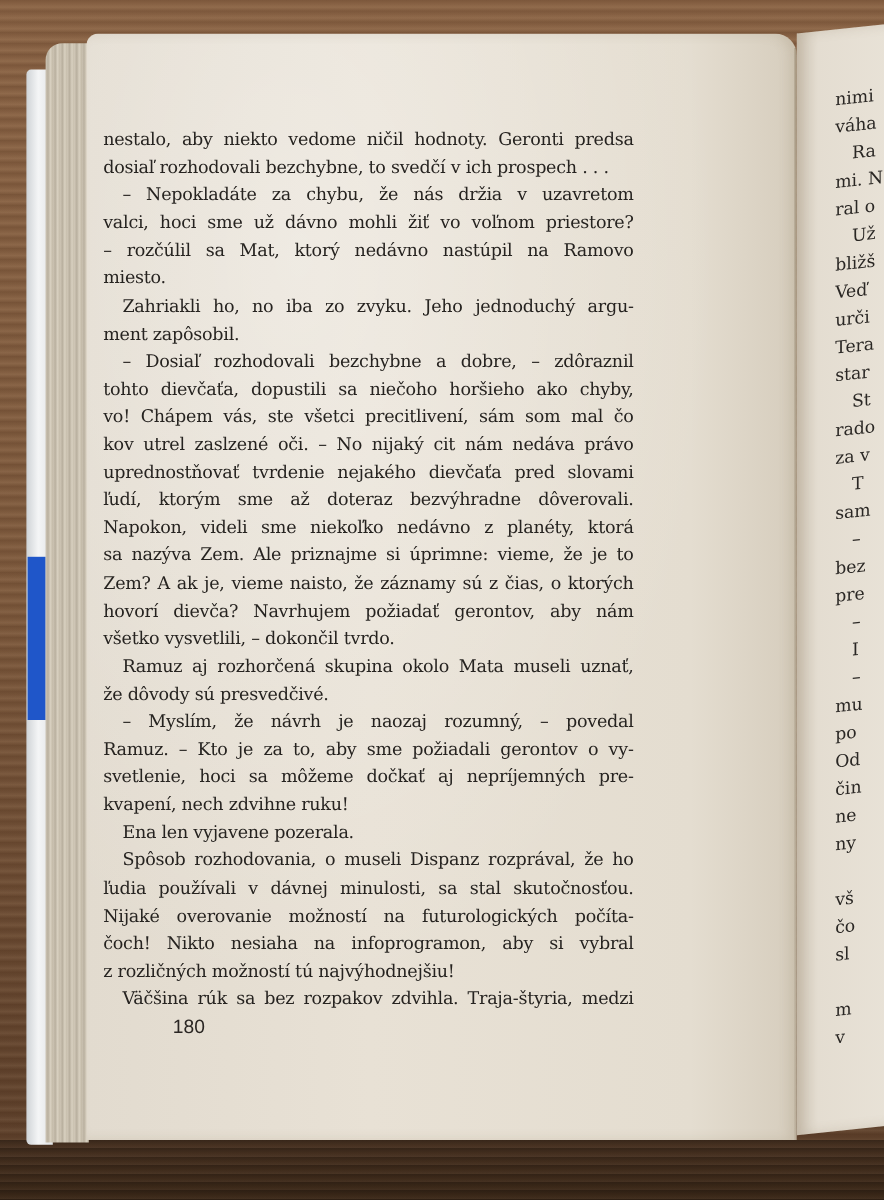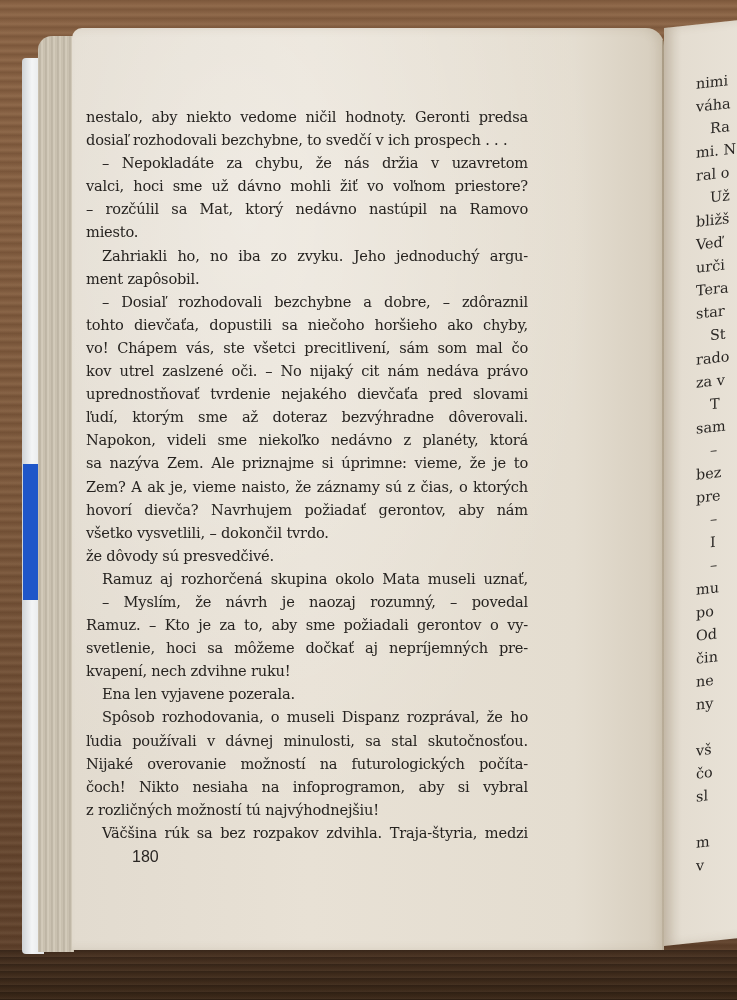--- a/index.html
+++ b/index.html
@@ -45,21 +45,21 @@
       letter-spacing: -0.2px;
       margin-top: 37px;
     }
     .line {
       display: block; white-space: nowrap; text-align: justify;
       text-align-last: justify; height: 23.1px;
     }
     .line.last { text-align-last: left; }
     .line.indent { padding-left: 16px; }
     .page-number {
-      position: absolute; left: 132px; top: 848px;
+      position: absolute; left: 144px; top: 848px;
       font-family: "Liberation Sans", sans-serif; font-size: 16px; color: #2a2623;
     }
     .right-page {
       position: absolute; left: 664px; top: 28px; width: 90px; height: 918px;
       background: linear-gradient(90deg, #d3cabb 0%, #e4ddd1 20%, #e9e3d8 100%);
       transform: skewY(-6deg); transform-origin: 0 0;
       box-shadow: inset 6px 0 10px rgba(120,100,70,0.18);
       overflow: hidden;
     }
     .right-text {
@@ -98,22 +98,22 @@
     <span class="line">tohto dievčaťa, dopustili sa niečoho horšieho ako chyby,</span>
     <span class="line">vo! Chápem vás, ste všetci precitlivení, sám som mal čo</span>
     <span class="line">kov utrel zaslzené oči. – No nijaký cit nám nedáva právo</span>
     <span class="line">uprednostňovať tvrdenie nejakého dievčaťa pred slovami</span>
     <span class="line">ľudí, ktorým sme až doteraz bezvýhradne dôverovali.</span>
     <span class="line">Napokon, videli sme niekoľko nedávno z planéty, ktorá</span>
     <span class="line">sa nazýva Zem. Ale priznajme si úprimne: vieme, že je to</span>
     <span class="line">Zem? A ak je, vieme naisto, že záznamy sú z čias, o ktorých</span>
     <span class="line">hovorí dievča? Navrhujem požiadať gerontov, aby nám</span>
     <span class="line last">všetko vysvetlili, – dokončil tvrdo.</span>
+    <span class="line indent">Ramuz aj rozhorčená skupina okolo Mata museli uznať,</span>
     <span class="line last">že dôvody sú presvedčivé.</span>
-    <span class="line indent">Ramuz aj rozhorčená skupina okolo Mata museli uznať,</span>
     <span class="line indent">– Myslím, že návrh je naozaj rozumný, – povedal</span>
     <span class="line">Ramuz. – Kto je za to, aby sme požiadali gerontov o vy-</span>
     <span class="line">svetlenie, hoci sa môžeme dočkať aj nepríjemných pre-</span>
     <span class="line last">kvapení, nech zdvihne ruku!</span>
     <span class="line indent last">Ena len vyjavene pozerala.</span>
     <span class="line indent">Spôsob rozhodovania, o museli Dispanz rozprával, že ho</span>
     <span class="line">ľudia používali v dávnej minulosti, sa stal skutočnosťou.</span>
     <span class="line">Nijaké overovanie možností na futurologických počíta-</span>
     <span class="line">čoch! Nikto nesiaha na infoprogramon, aby si vybral</span>
     <span class="line last">z rozličných možností tú najvýhodnejšiu!</span>

